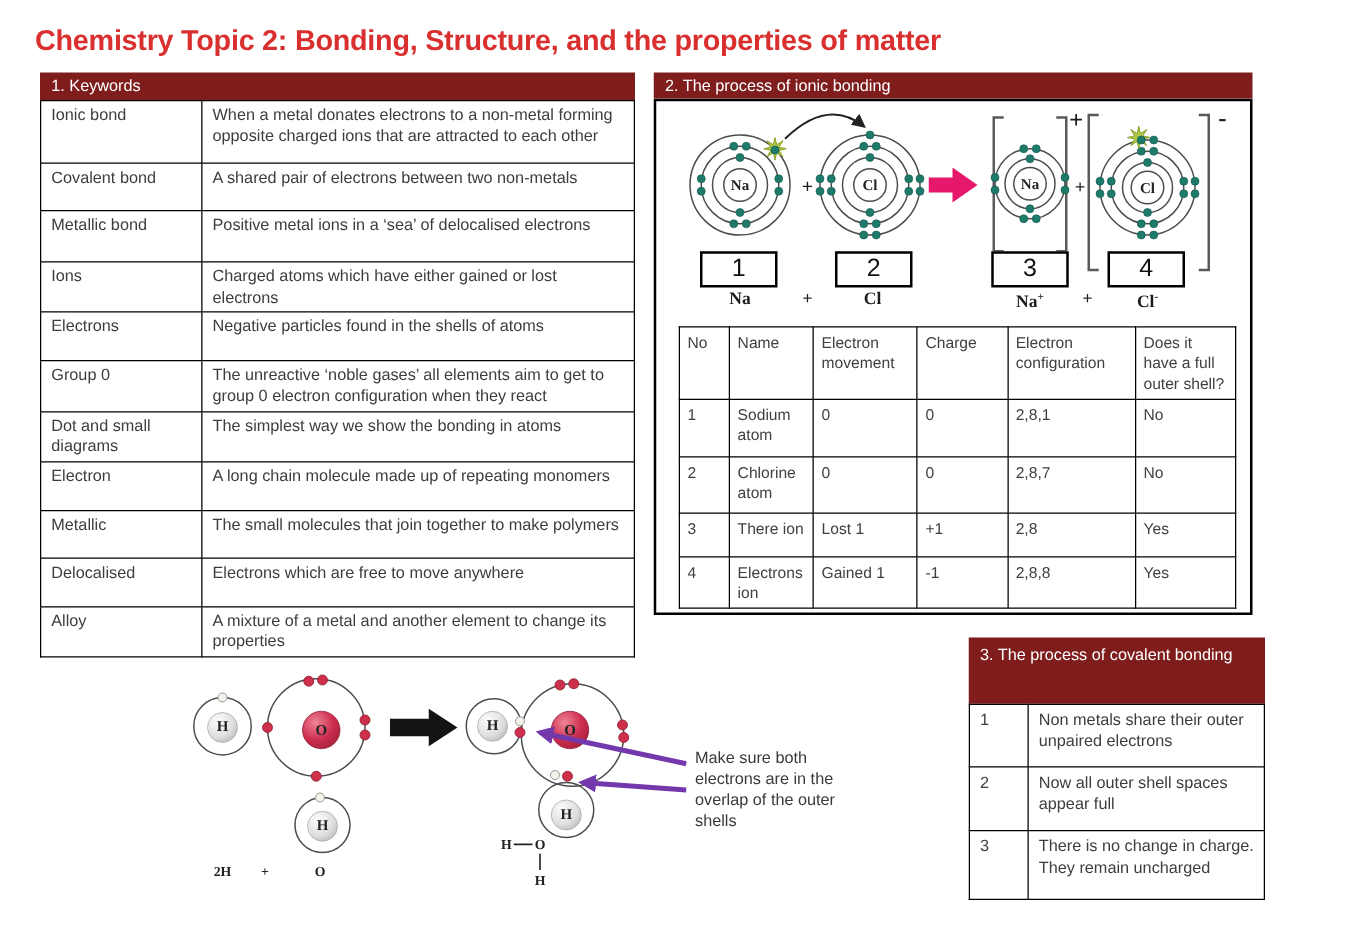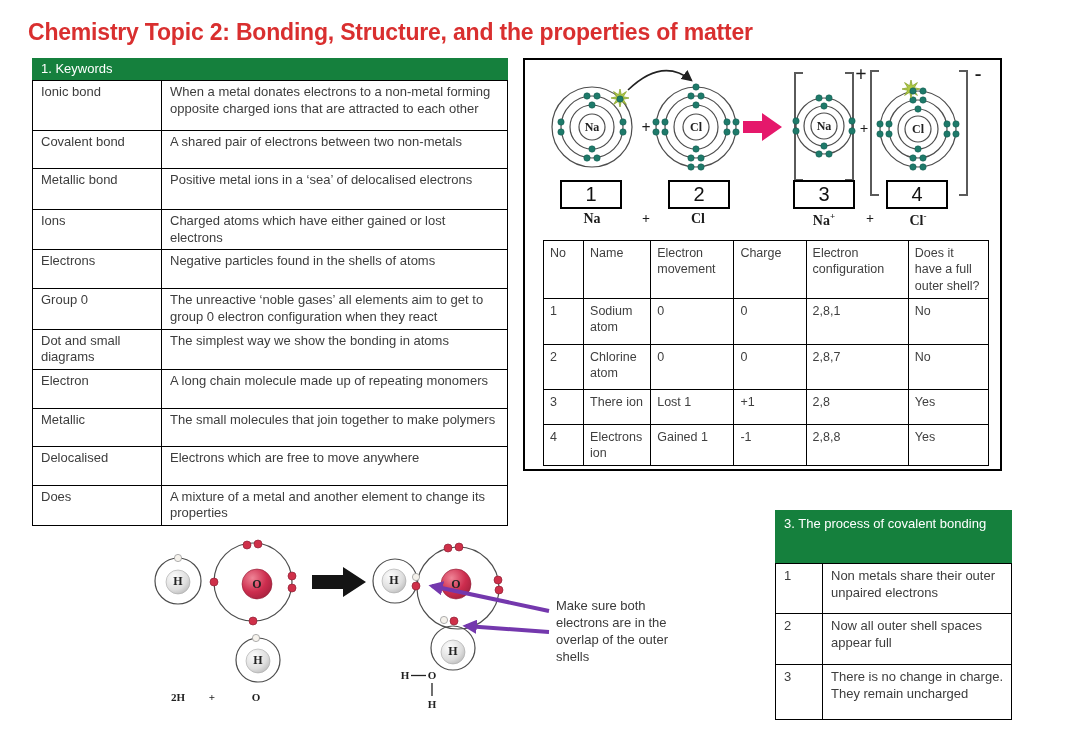--- a/index.html
+++ b/index.html
@@ -1,20 +1,20 @@
 <!DOCTYPE html>
 <html><head>
 <meta charset="utf-8">
 <style>
   html,body{margin:0;padding:0;background:#fff;}
   .page{position:relative;width:1080px;height:747px;background:#ffffff;overflow:hidden;
         font-family:"Liberation Sans",sans-serif;color:#3d3d3d;}
   .title{position:absolute;left:28px;top:19px;margin:0;font-size:23px;font-weight:700;
          color:#d92f2f;letter-spacing:-0.2px;white-space:nowrap;}
-  .sec-header{background:#15803d;color:#fff;font-size:13px;padding:3px 9px;box-sizing:border-box;}
+  .sec-header{background:#7f1d1d;color:#fff;font-size:13px;padding:3px 9px;box-sizing:border-box;}
 
   
   .kw-panel{position:absolute;left:32px;top:58px;width:476px;}
   .kw-header{height:22px;line-height:16px;}
   .kw-table{border-collapse:collapse;width:100%;table-layout:fixed;font-size:13px;color:#3d3d3d;}
   .kw-table td{border:1.6px solid #000;padding:3px 8px;vertical-align:top;line-height:1.28;}
   .kw-table td.term{width:112px;}
 
   
   .ionic-panel{position:absolute;left:523px;top:58px;width:479px;}
@@ -97,28 +97,29 @@
           </tr>
           <tr style="height: 38px;">
             <td class="term">Metallic</td>
             <td>The small molecules that join together to make polymers</td>
           </tr>
           <tr style="height: 39px;">
             <td class="term">Delocalised</td>
             <td>Electrons which are free to move anywhere</td>
           </tr>
           <tr style="height: 35px;">
-            <td class="term">Does</td>
+            <td class="term">Alloy</td>
             <td>A mixture of a metal and another element to change its properties</td>
           </tr>
         </tbody>
     </table>
   </section>
 
   <section class="ionic-panel">
+    <div class="sec-header ionic-header">2. The process of ionic bonding</div>
     <div class="ionic-body">
 
       <svg class="ionic-svg" viewBox="521 77 479 178">
         <defs>
           <g id="star8">
             <polygon points="9,0 3.2,1.3 6.4,6.4 1.3,3.2 0,9 -1.3,3.2 -6.4,6.4 -3.2,1.3 -9,0 -3.2,-1.3 -6.4,-6.4 -1.3,-3.2 0,-9 1.3,-3.2 6.4,-6.4 3.2,-1.3" fill="#aec944" stroke="#8aa32e" stroke-width="0.8"></polygon>
           </g>
           <marker id="mBlack" viewBox="0 0 10 10" refX="8" refY="5" markerWidth="7" markerHeight="7" orient="auto">
             <path d="M0,0 L10,5 L0,10 z" fill="#222"></path>
           </marker>

